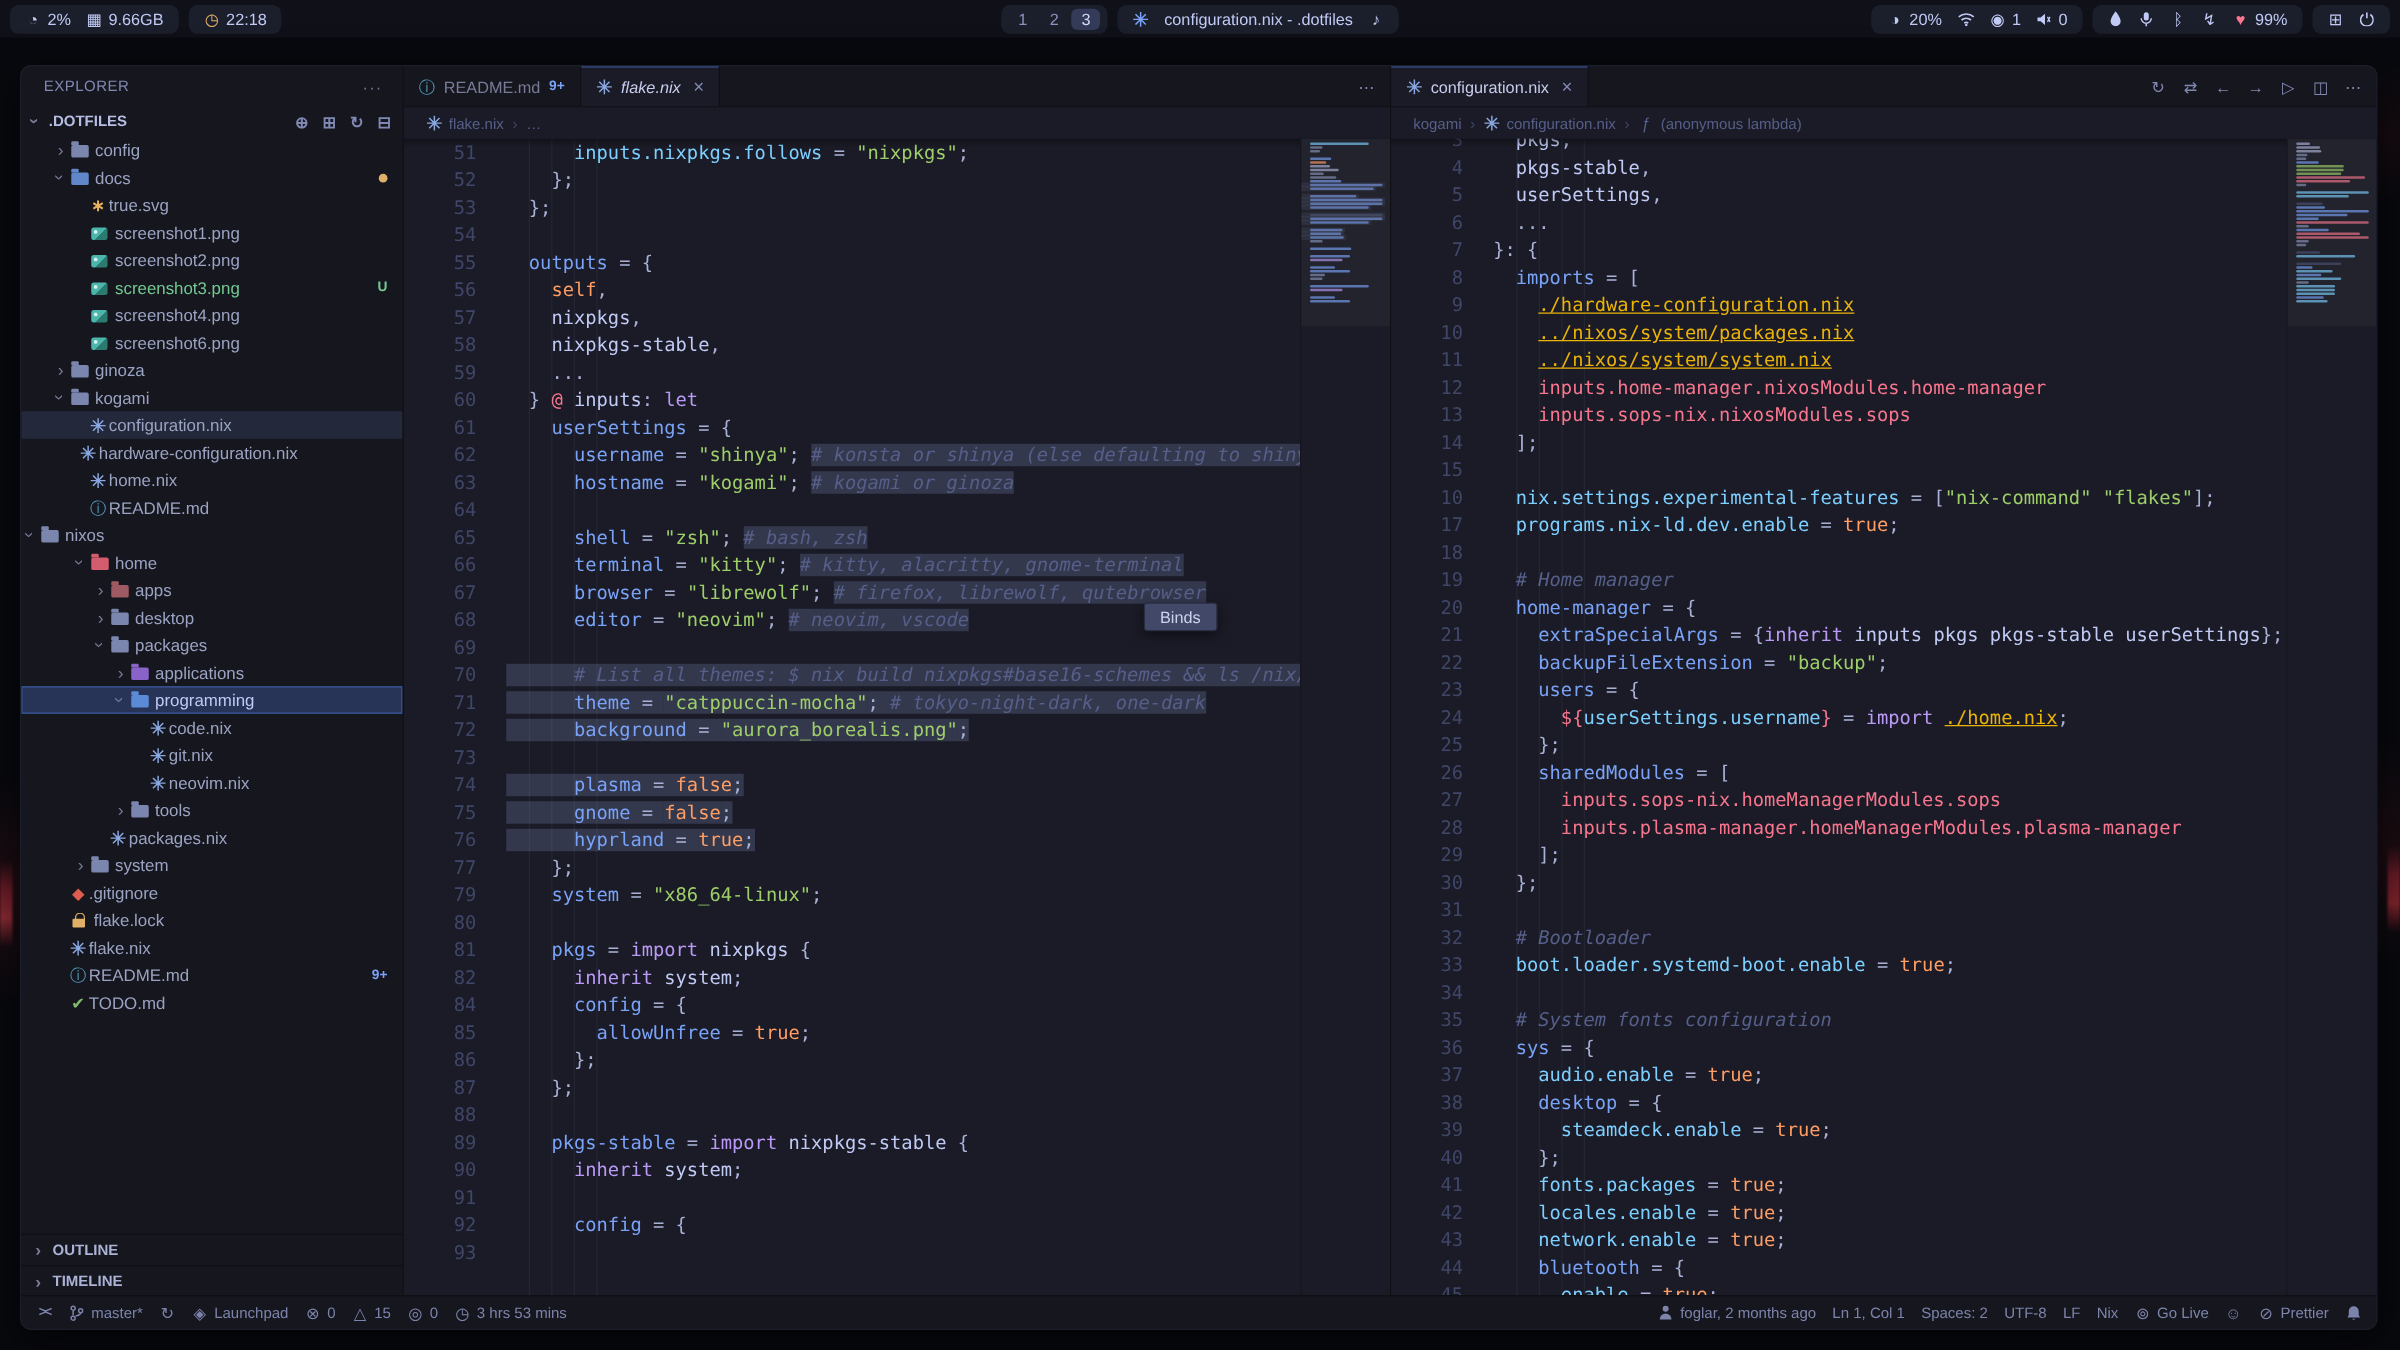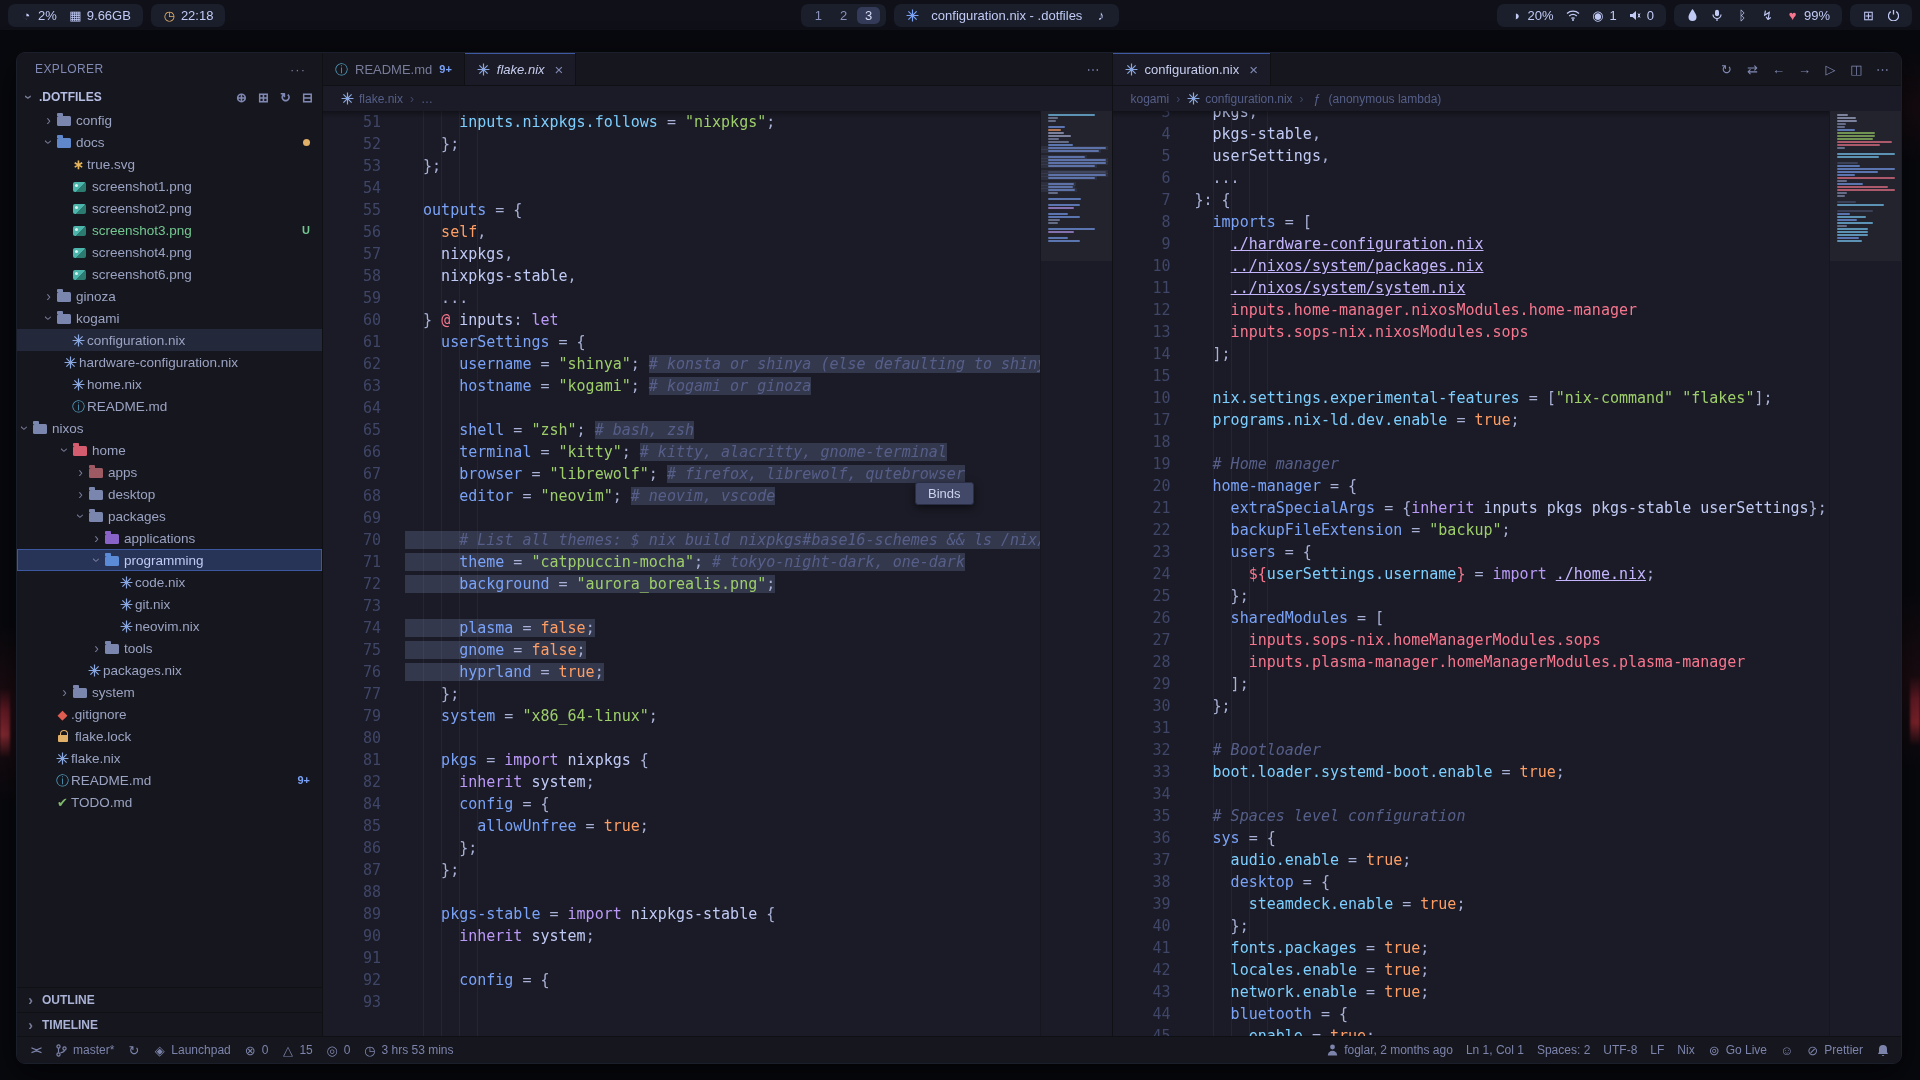--- a/index.html
+++ b/index.html
@@ -87,21 +87,21 @@
           font-family:"DejaVu Sans Mono", monospace; font-size:15px; line-height:22px; }
   .cl { display:flex; height:22px; }
   .ln { width:58px; flex:none; text-align:right; color:#3f4668; user-select:none; }
   .ct { white-space:pre; padding-left:24px; color:#a9b1d6; }
   .guide { position:absolute; top:0; bottom:0; width:1px; background:rgba(159,170,209,.07); pointer-events:none; }
 
   .sg-p { color:#a9b1d6; } .sg-f { color:#c0caf5; } .sg-i { color:#7aa2f7; }
   .sg-c { color:#7dcfff; } .sg-s { color:#9ece6a; } .sg-n { color:#ff9e64; }
   .sg-k { color:#bb9af7;text-align:center; } .sg-r { color:#f7768e; }
   .sg-m { color:#565f89; font-style:italic; }
-  .sg-u { color:#c4b5fd; text-decoration:underline; }
+  .sg-u { color:#eab308; text-decoration:underline; }
   .ssel { background:rgba(113,126,170,.30); }
 
   .mm { position:absolute; right:0; top:0; bottom:0; width:72px; background:#1a1b26; border-left:1px solid #15161f; padding:3px 0 0 7px; }
   .mm-slider { position:absolute; left:0; right:0; top:0; height:150px; background:rgba(255,255,255,.035); }
   .mm-line { height:2px; margin-bottom:1px; border-radius:1px; opacity:.65; position:relative; }
   .mm-line.mm-sel::after { content:""; position:absolute; left:-7px; right:-2px; top:-1px; bottom:-1px; background:rgba(125,140,180,.18); }
 
   .tooltip { position:absolute; left:592px; top:371px; z-index:6; background:#414868; color:#cdd3ee;
              font-size:13px; padding:3px 12px; border:1px solid #2a2e44; border-radius:3px; box-shadow:0 3px 9px rgba(0,0,0,.5); }
 
@@ -888,21 +888,21 @@
                 <div class="cl" data-name="code-line">
                   <span class="ln" data-name="line-number">33</span>
                   <span class="ct"><span class="sg-c">  boot.loader.systemd-boot.enable</span><span class="sg-p"> = </span><span class="sg-n">true</span><span class="sg-p">;</span></span>
                 </div>
                 <div class="cl" data-name="code-line">
                   <span class="ln" data-name="line-number">34</span>
                   <span class="ct"></span>
                 </div>
                 <div class="cl" data-name="code-line">
                   <span class="ln" data-name="line-number">35</span>
-                  <span class="ct"><span class="sg-m">  # Spaces level configuration</span></span>
+                  <span class="ct"><span class="sg-m">  # System fonts configuration</span></span>
                 </div>
                 <div class="cl" data-name="code-line">
                   <span class="ln" data-name="line-number">36</span>
                   <span class="ct"><span class="sg-i">  sys</span><span class="sg-p"> = {</span></span>
                 </div>
                 <div class="cl" data-name="code-line">
                   <span class="ln" data-name="line-number">37</span>
                   <span class="ct"><span class="sg-c">    audio.enable</span><span class="sg-p"> = </span><span class="sg-n">true</span><span class="sg-p">;</span></span>
                 </div>
                 <div class="cl" data-name="code-line">

